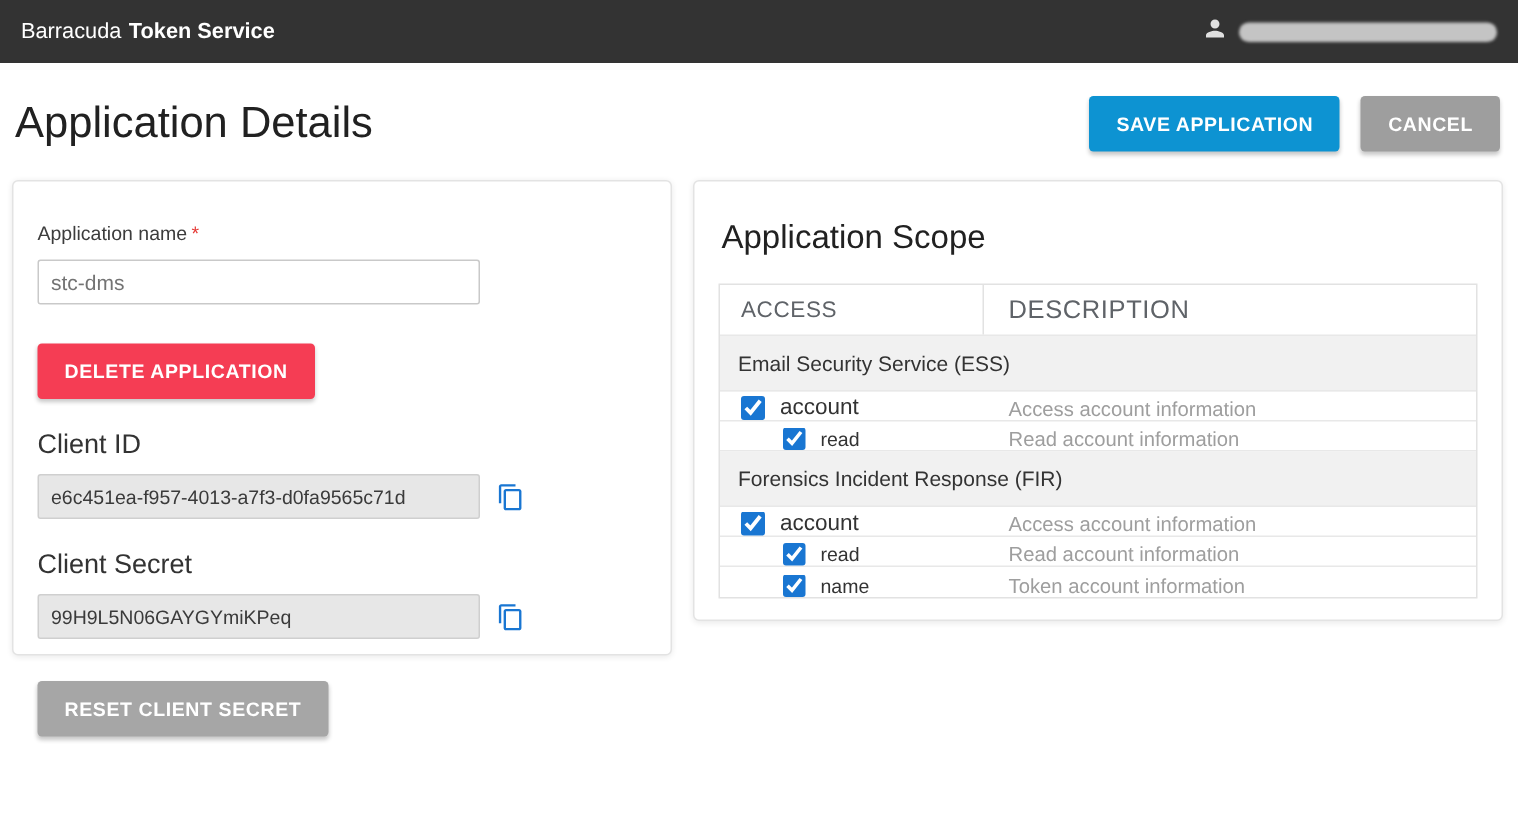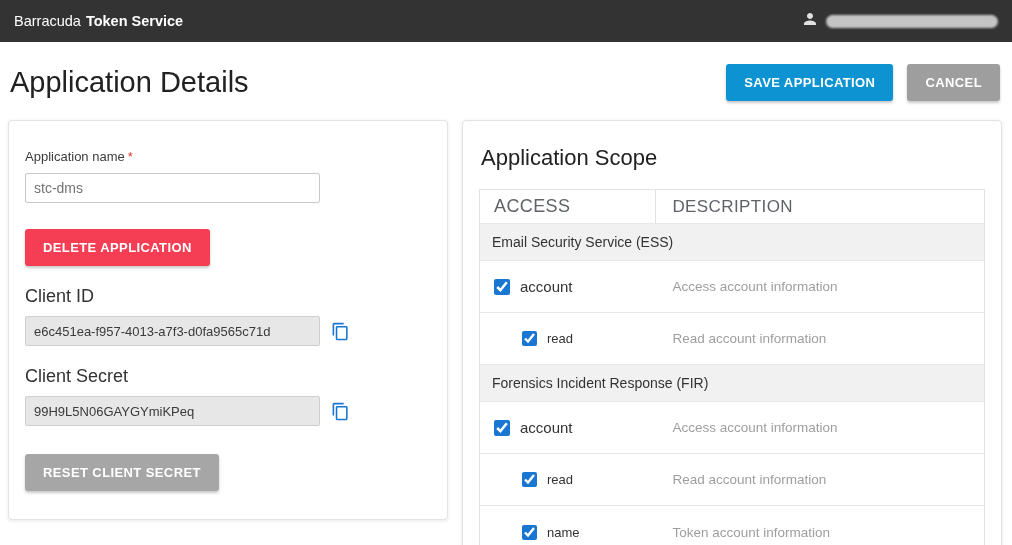--- a/index.html
+++ b/index.html
@@ -74,21 +74,21 @@
     padding: 19px 10px 0 8px;
   }
   .card {
     background: #ffffff;
     border: 1px solid #e3e3e3;
     border-radius: 4px;
     box-shadow: 0 1px 4px rgba(0,0,0,.09);
   }
   .card-details {
     width: 440px;
-    height: 400px;
+    height: 317px;
     padding: 26px 16px 26px 16px;
     flex: 0 0 auto;
   }
   .card-scope {
     flex: 1 1 auto;
     padding: 16px 16px 14px 16px;
   }
 
   
   .field-label { font-size: 13px; color: #3c3c3c; }
@@ -143,33 +143,33 @@
     flex: 1;
     padding-left: 16px;
     display: flex;
     align-items: center;
     color: #9e9e9e;
     font-size: 13.5px;
   }
   .thead { height: 34px; }
   .thead .col-access {
     border-right: 1px solid #e2e2e2;
-    font-size: 18px;
+    font-size: 15px;
     letter-spacing: .4px;
     color: #5f6368;
   }
   .thead .col-desc { font-size: 17px; letter-spacing: .4px; color: #5f6368; text-align: right; }
   .group-row {
     background: #f1f1f1;
     border-bottom: 1px solid #e8e8e8;
     padding: 10px 12px;
     font-size: 14px;
     color: #333333;
   }
-  .data-row { height: 52px; }
+  .data-row { height: 20px; align-items: flex-end; }
   .data-row.level-0 .col-access { font-size: 15px; }
   .data-row.level-1 .col-access { padding-left: 42px; font-size: 13px; }
   .scope-check {
     width: 16px; height: 16px;
     margin: 0;
     accent-color: #1976d2;
     cursor: pointer;
   }
   .data-row.level-1 .scope-check { width: 15px; height: 15px; }
 </style>

